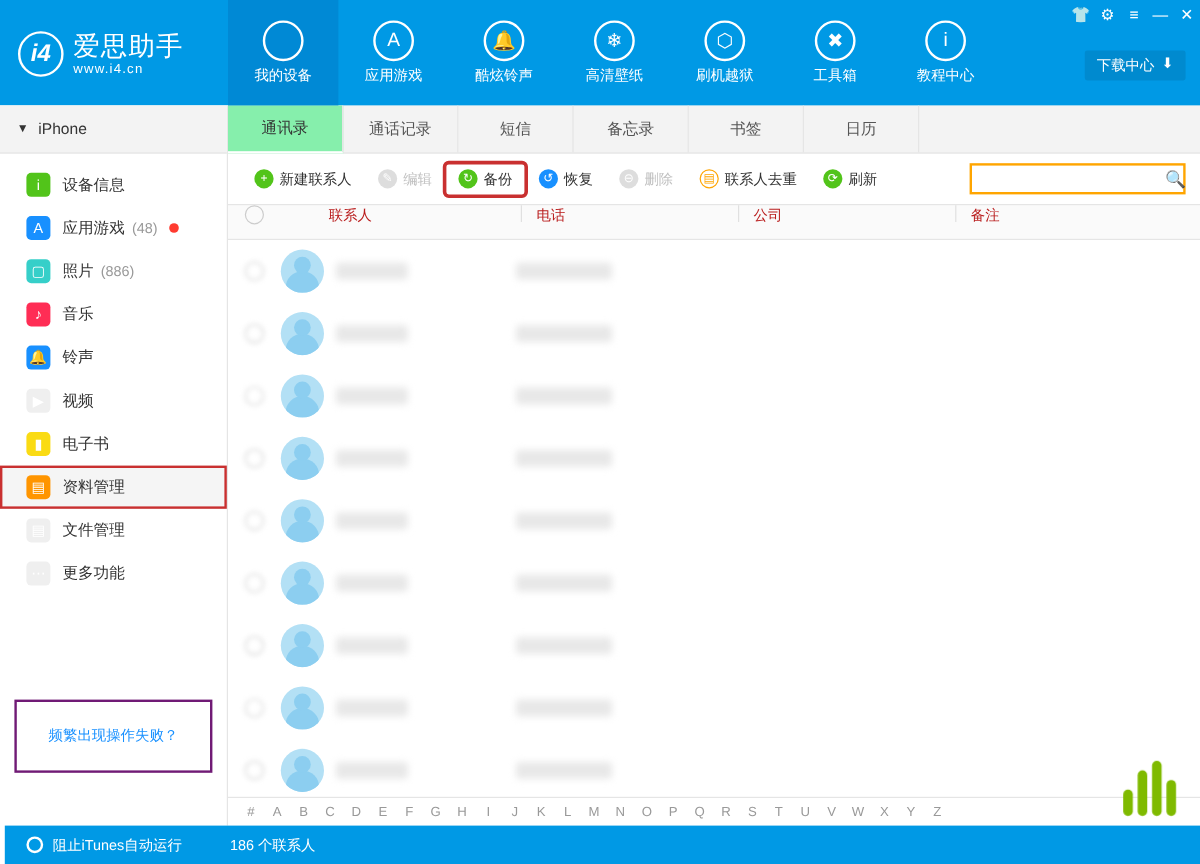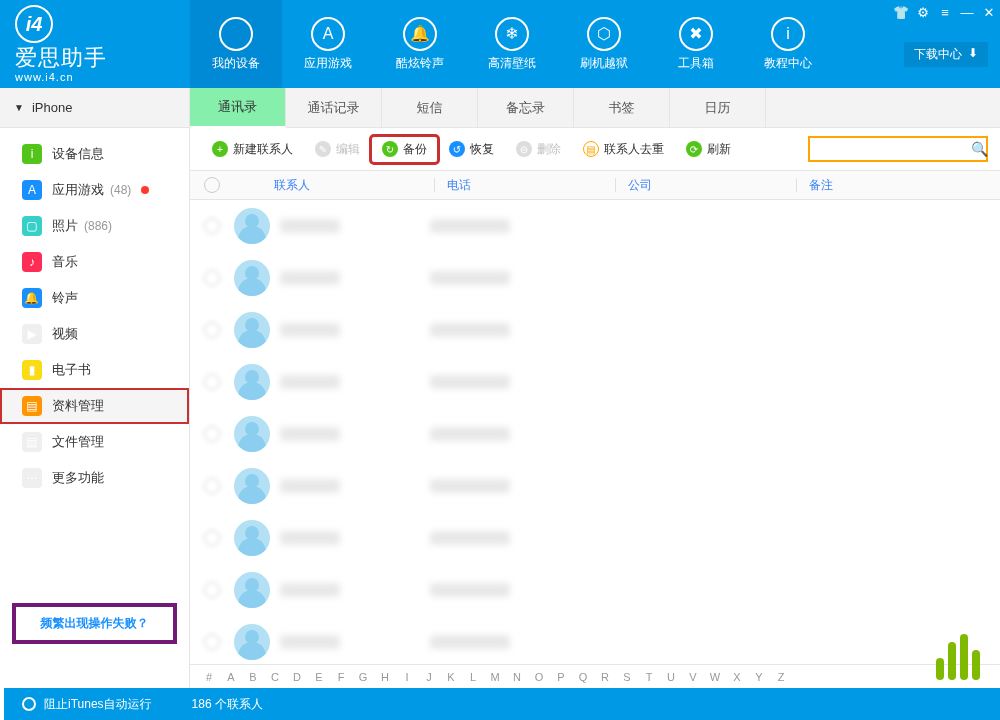--- a/index.html
+++ b/index.html
@@ -1,20 +1,20 @@
 <!DOCTYPE html>
 <html><head>
 <meta charset="utf-8">
 <style>
 * { margin: 0; padding: 0; box-sizing: border-box; font-family: "Microsoft YaHei", Arial, sans-serif; }
 body { width: 1000px; height: 720px; overflow: hidden; background: #fff; position: relative; }
 
 
 .header { height: 88px; background: #0099e5; color: #fff; display: flex; align-items: center; }
-.logo-section { width: 190px; display: flex; align-items: flex-start; padding-left: 15px; flex-direction: column; }
+.logo-section { width: 190px; display: flex; align-items: flex-end; padding-left: 15px; }
 .logo-badge { width: 38px; height: 38px; border: 2px solid #fff; border-radius: 50%; display: flex; align-items: center; justify-content: center; font-size: 20px; font-style: italic; font-weight: bold; margin-right: 8px; }
 .brand-text-main { font-size: 22px; letter-spacing: 1px; }
 .brand-text-sub { font-size: 11px; letter-spacing: 1px; margin-top: -2px; }
 .top-nav { display: flex; flex: 1; }
 .top-nav-item { display: flex; flex-direction: column; align-items: center; justify-content: center; width: 92px; height: 88px; cursor: pointer; }
 .top-nav-item.active { background: #0089d5; }
 .top-nav-icon { width: 34px; height: 34px; border: 2px solid #fff; border-radius: 50%; display: flex; align-items: center; justify-content: center; font-size: 16px; margin-bottom: 4px; }
 .top-nav-label { font-size: 12px; }
 .window-controls { position: absolute; top: 0; right: 0; display: flex; align-items: center; }
 .win-btn { width: 22px; height: 24px; display: flex; align-items: center; justify-content: center; font-size: 13px; color: #fff; cursor: pointer; }
@@ -30,35 +30,35 @@
 
 .sidebar { position: absolute; top: 88px; left: 0; width: 190px; bottom: 32px; background: #fff; border-right: 1px solid #e5e5e5; }
 .device-header { height: 40px; display: flex; align-items: center; padding-left: 14px; font-size: 13px; color: #333; border-bottom: 1px solid #e5e5e5; background: #f3f3f3; }
 .device-caret { margin-right: 8px; font-size: 10px; }
 .sidebar-items { padding-top: 8px; }
 .sidebar-item { height: 36px; display: flex; align-items: center; padding-left: 22px; font-size: 13px; color: #333; cursor: pointer; gap: 10px; position: relative; }
 .sidebar-item.selected { outline: 2px solid #c93030; outline-offset: -2px; background: #f5f5f5; }
 .side-icon { width: 20px; height: 20px; border-radius: 4px; display: flex; align-items: center; justify-content: center; font-size: 12px; color: #fff; }
 .side-count { color: #999; font-size: 12px; margin-left: -4px; }
 .red-dot { width: 8px; height: 8px; background: #ff3b30; border-radius: 50%; }
-.help-box { position: absolute; bottom: 44px; left: 12px; right: 12px; border: 4px solid #701a75; padding: 8px; text-align: center; font-size: 12px; color: #1890ff; cursor: pointer; background: #fff; font-weight: bold; }
+.help-box { position: absolute; bottom: 44px; left: 12px; right: 12px; border: 2px solid #701a75; padding: 20px; text-align: center; font-size: 12px; color: #1890ff; cursor: pointer; background: #fff; }
 
 
 .content { position: absolute; left: 190px; right: 0; top: 128px; bottom: 32px; display: flex; flex-direction: column; }
 .toolbar { height: 42px; display: flex; align-items: center; padding: 0 12px; gap: 2px; }
 .tool-btn { display: flex; align-items: center; gap: 5px; padding: 4px 10px; font-size: 12px; color: #333; cursor: pointer; }
 .tool-btn.disabled { color: #c0c0c0; }
 .tool-btn.highlight { outline: 3px solid #c93030; border-radius: 2px; }
 .tool-icon { width: 16px; height: 16px; border-radius: 50%; display: flex; align-items: center; justify-content: center; color: #fff; font-size: 10px; }
 .search-box { margin-left: auto; width: 180px; height: 26px; border: 2px solid #ffa500; display: flex; align-items: center; padding: 0 6px; }
 .search-box input { flex: 1; border: none; outline: none; font-size: 12px; }
 .search-icon-right { color: #ffa500; font-size: 14px; }
 
 
-.table-header { height: 30px; display: flex; align-items: center; border-top: 1px solid #e5e5e5; border-bottom: 1px solid #e5e5e5; font-size: 12px; color: #3b82f6; background: #fafafa; }
+.table-header { height: 30px; display: flex; border-top: 1px solid #e5e5e5; border-bottom: 1px solid #e5e5e5; font-size: 12px; color: #b91c1c; background: #fafafa; }
 .th-check { width: 44px; display: flex; justify-content: center; }
 .th-contact { flex: 0 0 200px; padding-left: 40px; }
 .th-phone { flex: 0 0 180px; }
 .th-company { flex: 0 0 180px; }
 .th-notes { flex: 1; }
 .check-circle { width: 16px; height: 16px; border: 1px solid #ccc; border-radius: 50%; }
 .divider-v { width: 1px; height: 14px; background: #e0e0e0; }
 
 .table-body { flex: 1; overflow-y: auto; filter: none; }
 .table-row { height: 52px; display: flex; align-items: center; font-size: 13px; }

